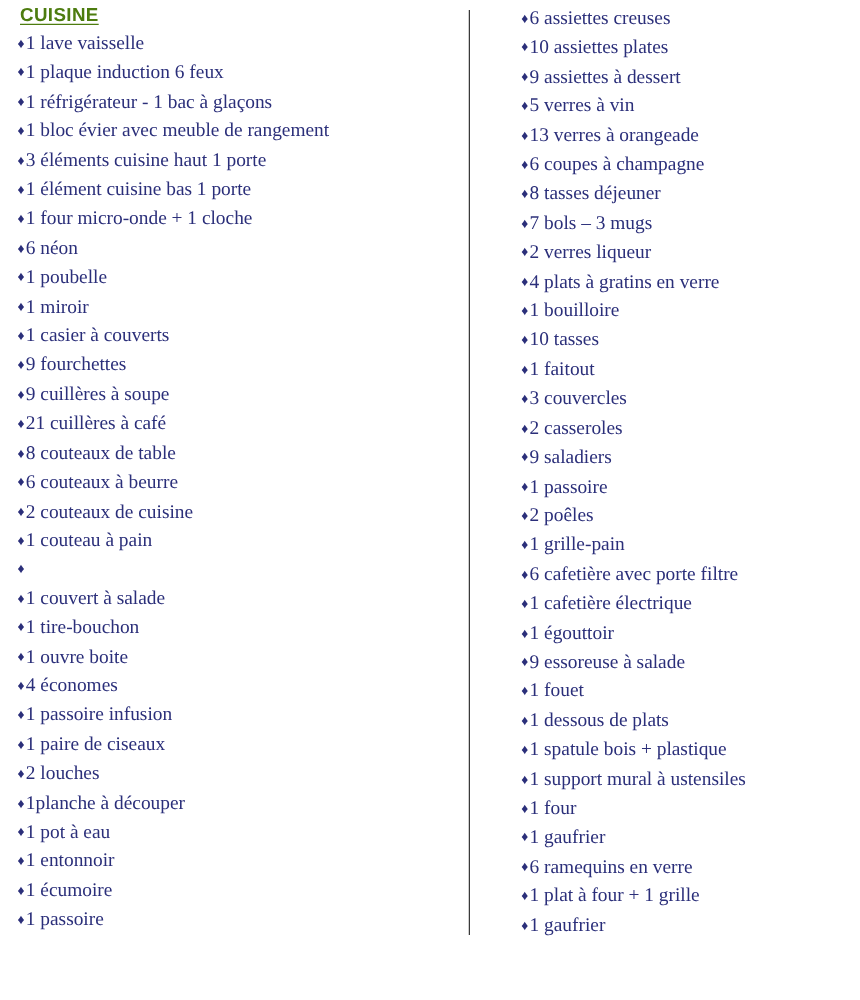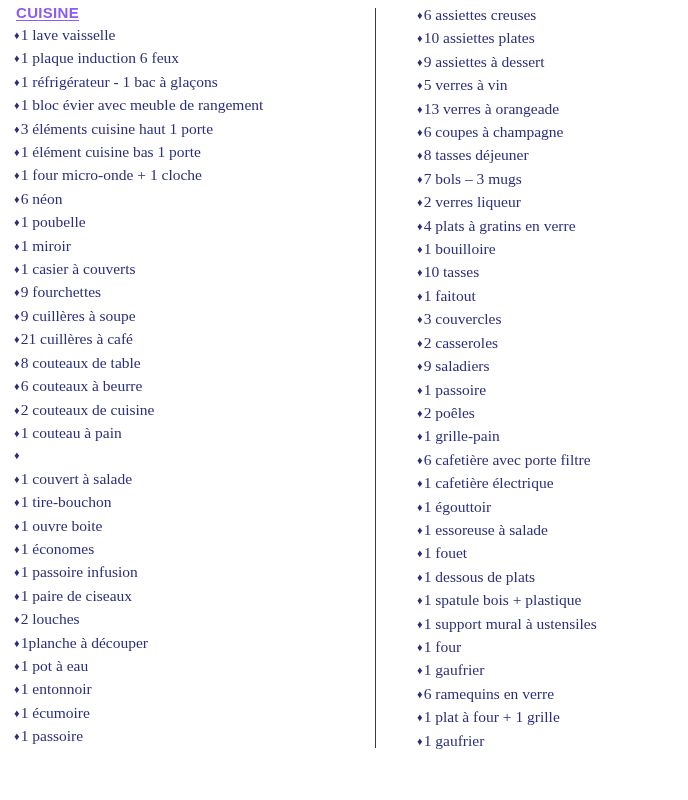--- a/index.html
+++ b/index.html
@@ -46,21 +46,21 @@
     left: 375px;
     top: 8px;
     width: 1px;
     height: 740px;
     background: #3a3a3a;
   }
   .section-title {
     font-family: "Liberation Sans", sans-serif;
     font-weight: bold;
     font-size: 15px;
-    color: #8b5cf6;
+    color: #4d7c0f;
     letter-spacing: 0.3px;
     margin: 0 0 3px 2px;
     text-decoration: underline;
     text-underline-offset: 2px;
   }
   ul.items {
     list-style: none;
     margin: 0;
     padding: 0;
   }
@@ -182,21 +182,21 @@
           <li>
             <span class="bullet">♦</span>
             <span class="item-text">1 tire-bouchon</span>
           </li>
           <li>
             <span class="bullet">♦</span>
             <span class="item-text">1 ouvre boite</span>
           </li>
           <li>
             <span class="bullet">♦</span>
-            <span class="item-text">1 économes</span>
+            <span class="item-text">4 économes</span>
           </li>
           <li>
             <span class="bullet">♦</span>
             <span class="item-text">1 passoire infusion</span>
           </li>
           <li>
             <span class="bullet">♦</span>
             <span class="item-text">1 paire de ciseaux</span>
           </li>
           <li>
@@ -311,21 +311,21 @@
           <li>
             <span class="bullet">♦</span>
             <span class="item-text">1 cafetière électrique</span>
           </li>
           <li>
             <span class="bullet">♦</span>
             <span class="item-text">1 égouttoir</span>
           </li>
           <li>
             <span class="bullet">♦</span>
-            <span class="item-text">1 essoreuse à salade</span>
+            <span class="item-text">9 essoreuse à salade</span>
           </li>
           <li>
             <span class="bullet">♦</span>
             <span class="item-text">1 fouet</span>
           </li>
           <li>
             <span class="bullet">♦</span>
             <span class="item-text">1 dessous de plats</span>
           </li>
           <li>

